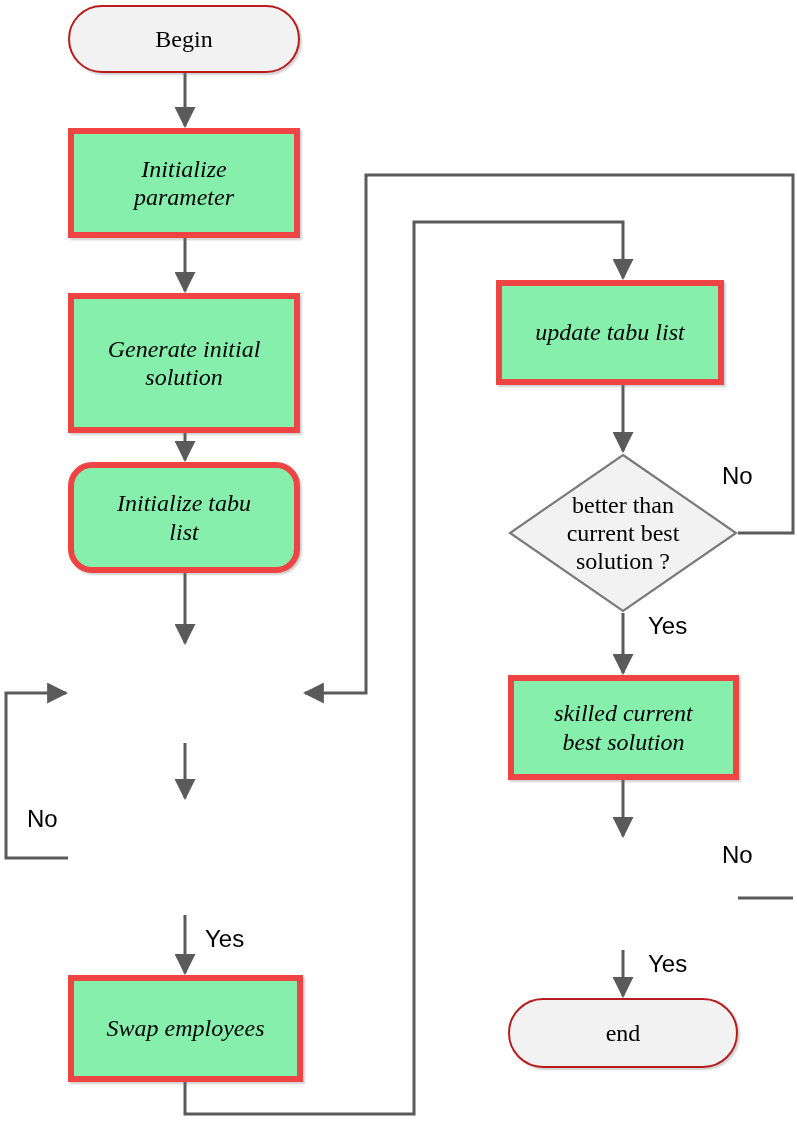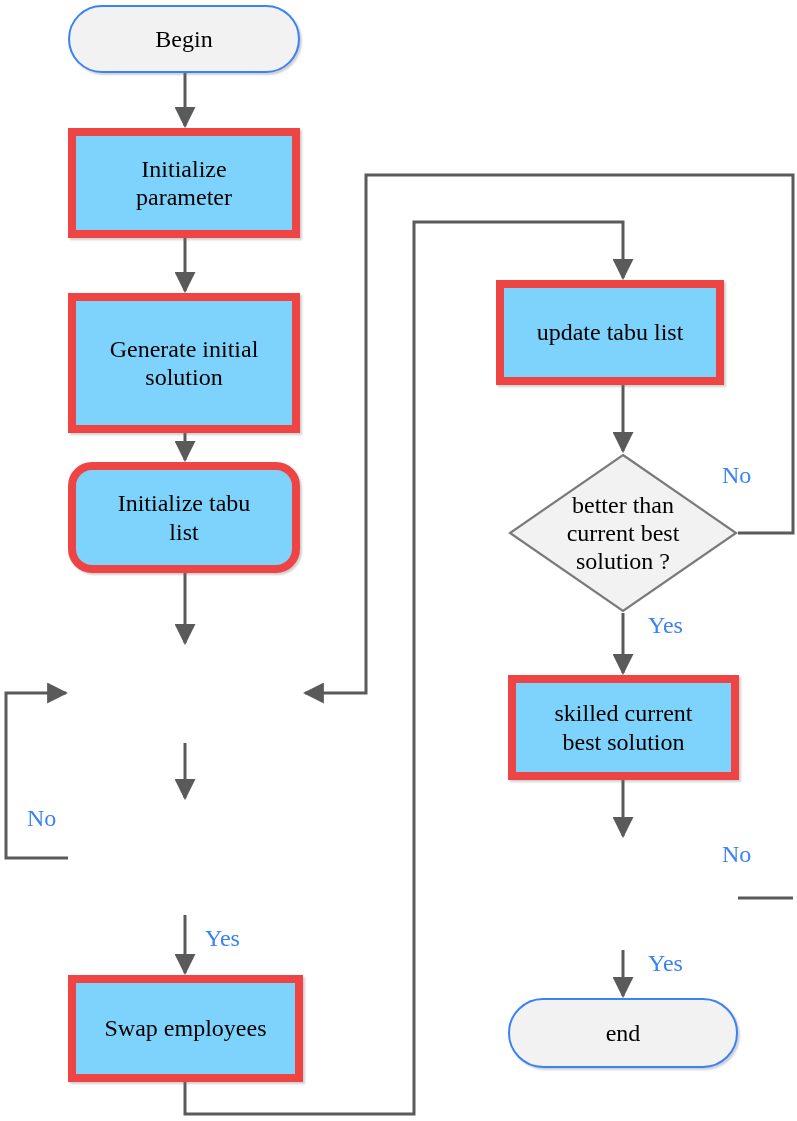--- a/index.html
+++ b/index.html
@@ -35,47 +35,48 @@
     font-size: 24px;
     line-height: 1.18;
     z-index: 3;
   }
   .node .lbl {
     display: block;
     white-space: pre-line;
     padding: 0 6px;
   }
   .proc {
-    background: #7dd3fc;
-    border: 8px solid #ef4444;
+    background: #86efac;
+    border: 6px solid #ef4444;
     box-shadow: 2px 2px 2px rgba(120,120,120,0.35);
+    font-style: italic;
   }
   .term {
     background: #f2f2f2;
-    border: 2px solid #3b82f6;
+    border: 2px solid #b91c1c;
     border-radius: 999px;
     box-shadow: 2px 2px 2px rgba(120,120,120,0.35);
   }
   .dec {
     background: transparent;
     border: none;
   }
   .dec .dshape {
     position: absolute;
     left: 0;
     top: 0;
     width: 100%;
     height: 100%;
     z-index: -1;
   }
   .edge-label {
     position: absolute;
-    color: #3b82f6;
+    color: #000000;
     font-size: 24px;
-    font-family: Liberation Serif, serif;
+    font-family: Liberation Sans, sans-serif;
     z-index: 4;
     white-space: nowrap;
   }
 </style>
 </head>
 <body>
 
 <div id="canvas">
 
   <svg id="wires" width="797" height="1121" viewBox="0 0 797 1121" xmlns="http://www.w3.org/2000/svg">

